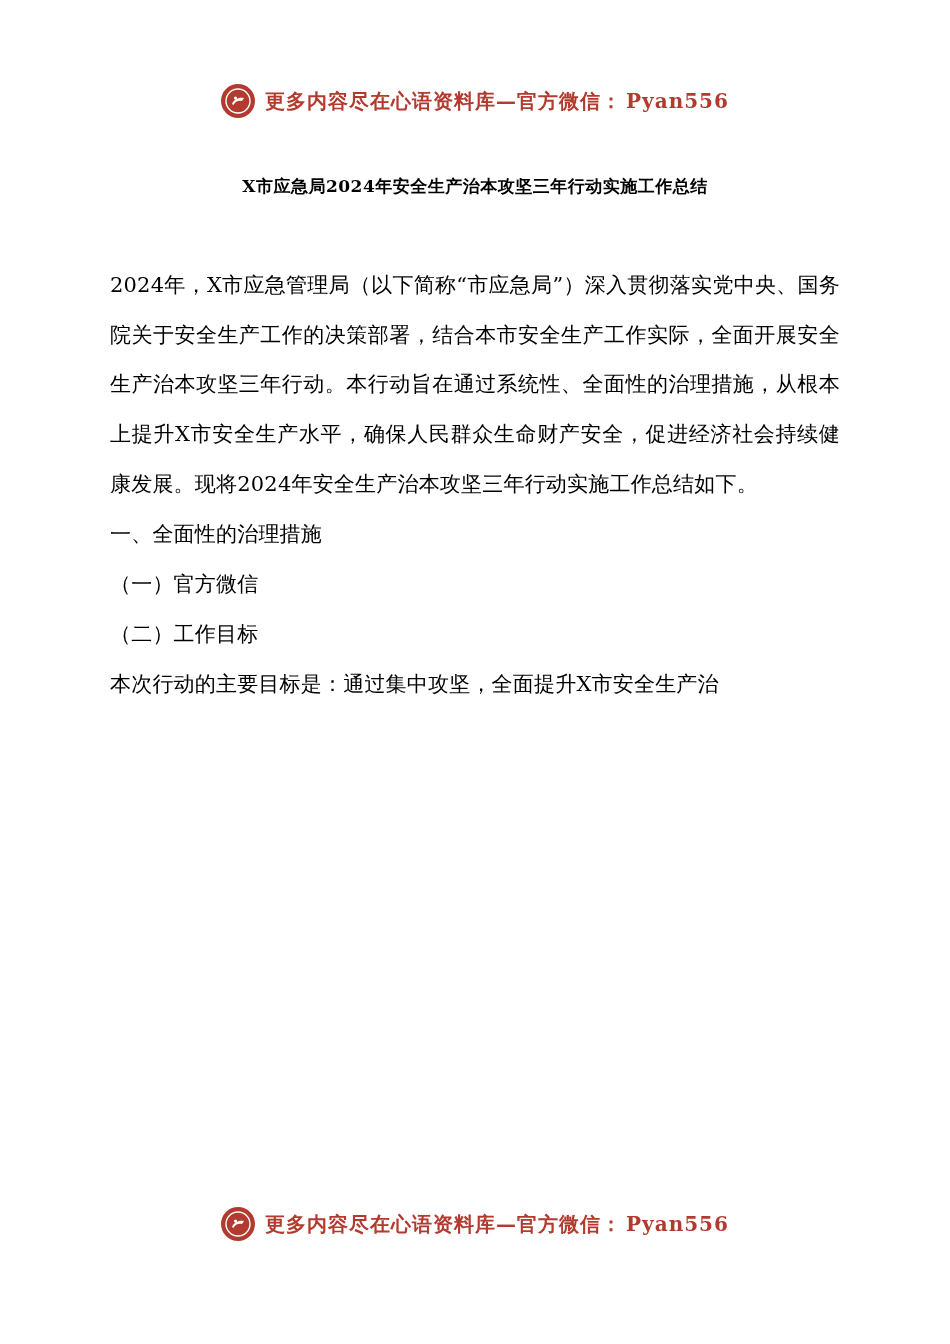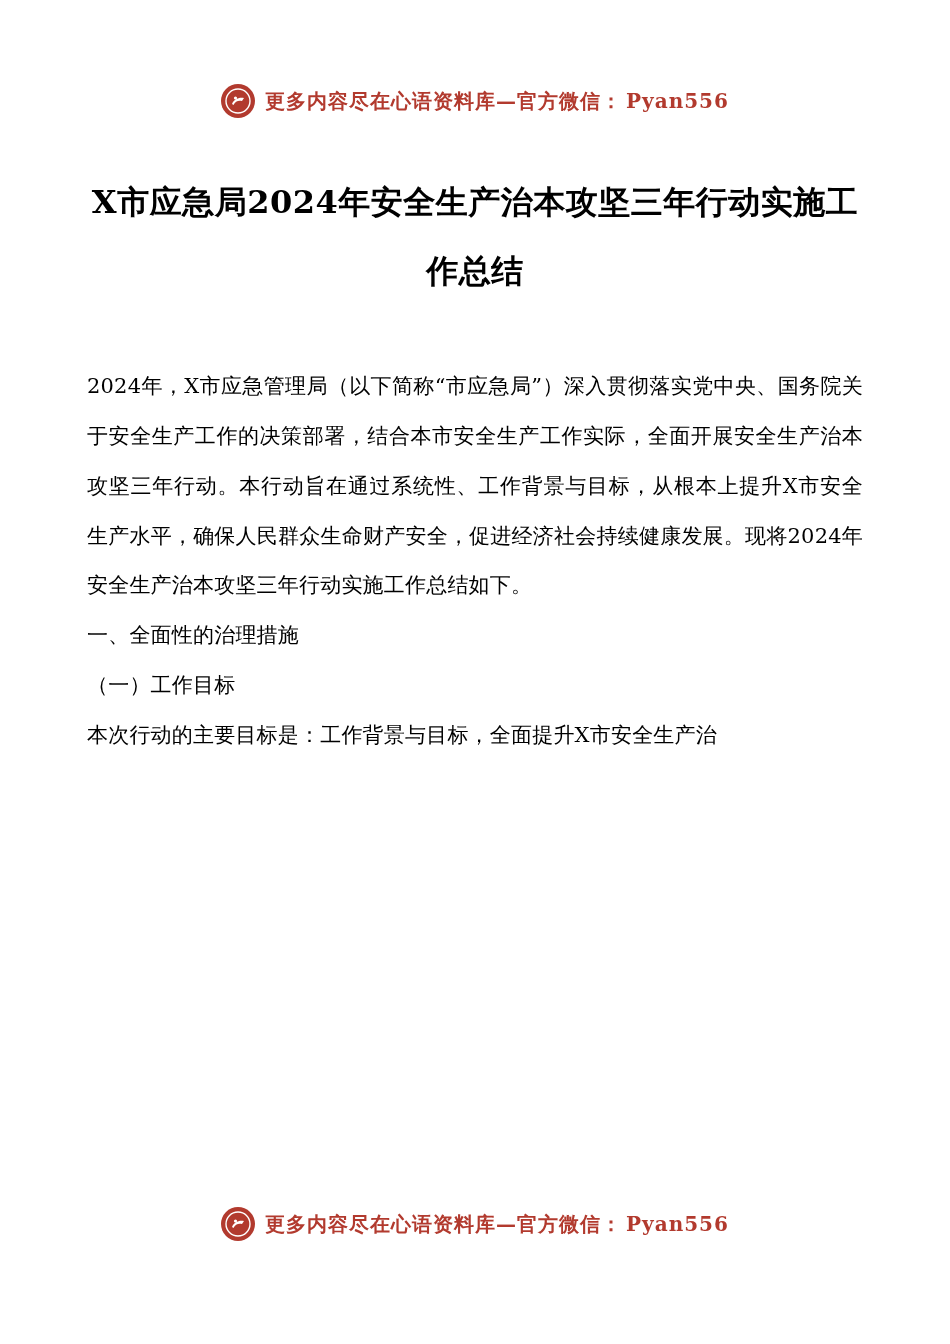--- a/index.html
+++ b/index.html
@@ -12,21 +12,21 @@
     height: 1344px;
     font-family: "DejaVu Serif", "Liberation Serif", serif;
     color: #000000;
     position: relative;
     overflow: hidden;
   }
   .page {
     width: 950px;
     height: 1344px;
     box-sizing: border-box;
-    padding: 0 87px;
+    padding: 0 110px;
     position: relative;
   }
 
   
   .watermark {
     display: flex;
     align-items: center;
     justify-content: center;
     gap: 10px;
     width: 100%;
@@ -58,21 +58,21 @@
     color: #b23a2e;
     letter-spacing: 1px;
     white-space: nowrap;
   }
   .wm-text .wm-wechat { margin-left: 4px; }
 
   
   .doc-title {
     margin: 0;
     padding-top: 168px;
-    font-size: 32px;
+    font-size: 17px;
     font-weight: bold;
     line-height: 2.15;
     text-align: center;
     letter-spacing: 0.5px;
     font-family: "DejaVu Serif", "Liberation Serif", serif;
   }
 
   
   .body-text {
     margin-top: 56px;
@@ -102,24 +102,25 @@
       </svg>
     </span>
     <span class="wm-text">
       <span>更多内容尽在心语资料库—官方微信：</span><span class="wm-wechat">Pyan556</span>
     </span>
   </div>
 
   <h1 class="doc-title">X市应急局2024年安全生产治本攻坚三年行动实施工作总结</h1>
 
   <div class="body-text">
-    <p class="para">2024年，X市应急管理局（以下简称“市应急局”）深入贯彻落实党中央、国务院关于安全生产工作的决策部署，结合本市安全生产工作实际，全面开展安全生产治本攻坚三年行动。本行动旨在通过系统性、工作背景与目标，从根本上提升X市安全生产水平，确保人民群众生命财产安全，促进经济社会持续健康发展。现将2024年安全生产治本攻坚三年行动实施工作总结如下。</p>
+    <p class="para">2024年，X市应急管理局（以下简称“市应急局”）深入贯彻落实党中央、国务院关于安全生产工作的决策部署，结合本市安全生产工作实际，全面开展安全生产治本攻坚三年行动。本行动旨在通过系统性、全面性的治理措施，从根本上提升X市安全生产水平，确保人民群众生命财产安全，促进经济社会持续健康发展。现将2024年安全生产治本攻坚三年行动实施工作总结如下。</p>
     <p class="para heading">一、全面性的治理措施</p>
-    <p class="para heading">（一）工作目标</p>
-    <p class="para">本次行动的主要目标是：工作背景与目标，全面提升X市安全生产治</p>
+    <p class="para heading">（一）官方微信</p>
+    <p class="para heading">（二）工作目标</p>
+    <p class="para">本次行动的主要目标是：通过集中攻坚，全面提升X市安全生产治</p>
   </div>
 
   <div class="watermark bottom">
     <span class="wm-logo">
       <svg width="26" height="26" viewBox="0 0 26 26" aria-hidden="true">
         <circle cx="13" cy="13" r="12" fill="none" stroke="#ffffff" stroke-width="1.4"></circle>
         <path d="M7 16 C9 11, 14 9, 19 10 L17 13 C13.5 12, 10 13.5, 8.5 17 Z" fill="#ffffff"></path>
         <circle cx="10.5" cy="10" r="1.6" fill="#ffffff"></circle>
       </svg>
     </span>

